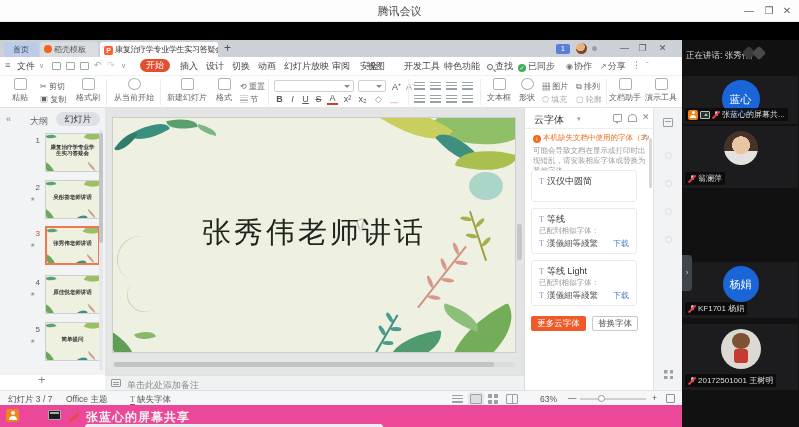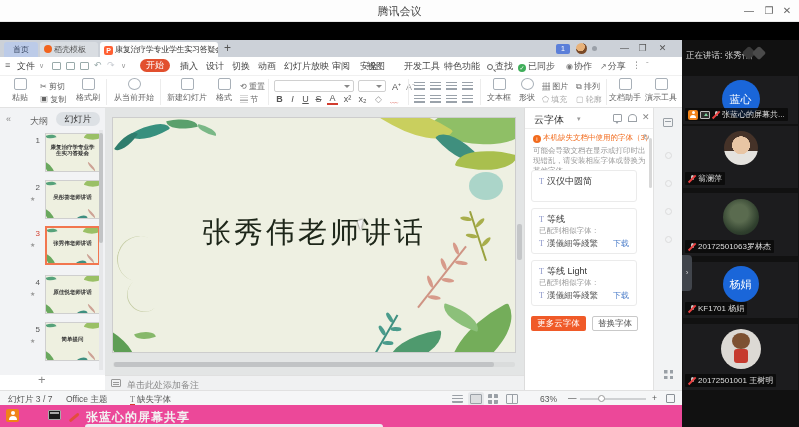--- a/index.html
+++ b/index.html
@@ -539,27 +539,20 @@
     </div>
 
     <div class="tile t2">
       <div class="av av2"></div>
       <div class="tlabel">
         <span class="mic"></span>
         <span class="txt txtw">翁澜萍</span>
       </div>
     </div>
 
-    <div class="tile t3">
-      <div class="av av3"></div>
-      <div class="tlabel">
-        <span class="mic"></span>
-        <span class="txt txtw">20172501063罗林杰</span>
-      </div>
-    </div>
 
     <div class="tile t4">
       <div class="av av-blue av4">杨娟</div>
       <div class="tlabel">
         <span class="mic"></span>
         <span class="txt txtw">KF1701 杨娟</span>
       </div>
     </div>
 
     <div class="tile t5">

